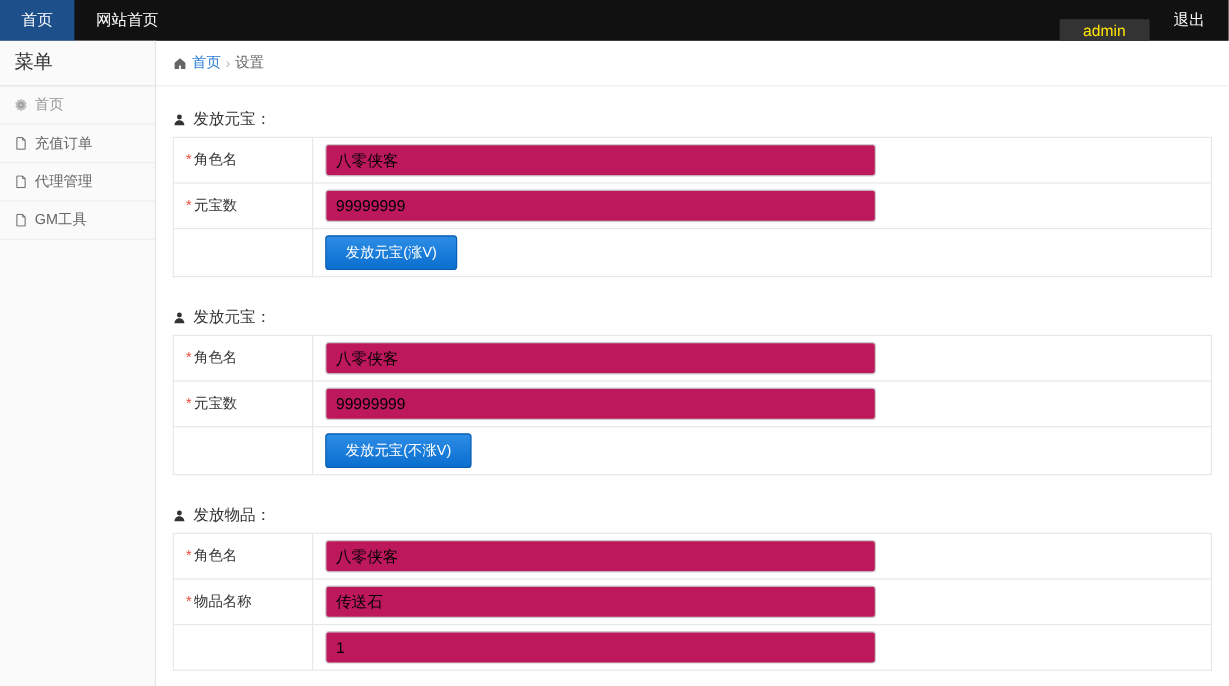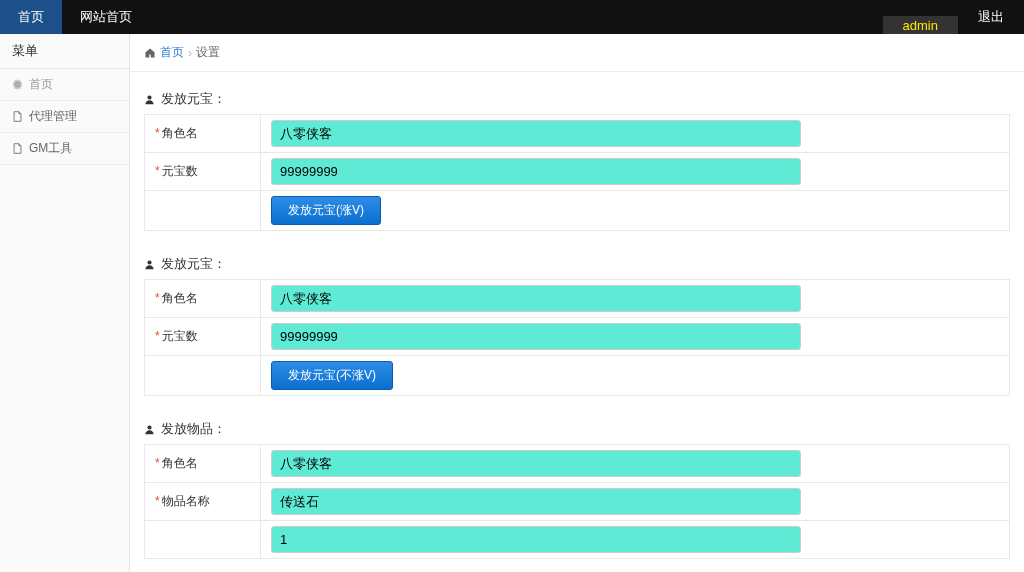--- a/index.html
+++ b/index.html
@@ -7,41 +7,41 @@
     
     .topbar { background: #111; height: 34px; display: flex; align-items: stretch; }
     .topbar .home-tab { background: #1d4f8a; color: #fff; padding: 0 18px; display: flex; align-items: center; font-size: 13px; }
     .topbar .site-tab { color: #fff; padding: 0 18px; display: flex; align-items: center; font-size: 13px; }
     .topbar .spacer { flex: 1; }
     .topbar .user { background: #333; color: #ffe600; padding: 0 20px; display: flex; align-items: center; font-size: 13px; margin-top: 16px; }
     .topbar .logout { color: #fff; padding: 0 20px; display: flex; align-items: center; font-size: 13px; }
     
     .container { display: flex; }
     .sidebar { width: 130px; background: #fafafa; border-right: 1px solid #e5e5e5; min-height: 520px; }
-    .sidebar-title { font-size: 13px; padding: 8px 12px; border-bottom: 1px solid #e5e5e5; font-weight: normal; }
+    .sidebar-title { font-size: 16px; padding: 8px 12px; border-bottom: 1px solid #e5e5e5; font-weight: normal; }
     .sidebar-item { padding: 7px 12px; border-bottom: 1px solid #eee; color: #666; font-size: 12px; display: flex; align-items: center; gap: 6px; cursor: pointer; }
     .sidebar-item.home { color: #999; }
     
     .main { flex: 1; padding: 0; }
     .breadcrumb { padding: 10px 14px; font-size: 12px; color: #666; border-bottom: 1px solid #eee; display: flex; align-items: center; gap: 4px; }
     .breadcrumb a { color: #2b7dd6; text-decoration: none; }
     .breadcrumb .sep { color: #bbb; }
     
     .content { padding: 12px 14px; }
     .change-zone { display: inline-block; background: linear-gradient(#2d8de6, #0b5fb6); color: #fff; padding: 6px 18px; font-size: 12px; border-radius: 2px; margin-bottom: 16px; }
     .change-zone span { color: rgba(255,255,255,0.4); }
     
     .panel { margin-bottom: 18px; }
     .panel-header { font-size: 13px; padding: 6px 0; display: flex; align-items: center; gap: 6px; }
     .form-table { width: 100%; border-collapse: collapse; }
     .form-table td { border: 1px solid #e8e8e8; padding: 5px 10px; vertical-align: middle; }
     .form-table td.label-cell { text-align: left; width: 116px; font-size: 12px; color: #333; background: #fff; }
     .form-table td.label-cell .req { color: #e74c3c; margin-right: 2px; }
     .form-table td.input-cell { background: #fff; }
-    .form-table input[type="text"] { width: 530px; padding: 5px 8px; font-size: 13px; border: 1px solid #ccc; border-radius: 3px; background: #5eead4; }
+    .form-table input[type="text"] { width: 459px; padding: 5px 8px; font-size: 13px; border: 1px solid #ccc; border-radius: 3px; background: #be185d; }
     .btn-primary { display: inline-block; background: linear-gradient(#2d8de6, #0b6fcf); color: #fff; border: 1px solid #0a5db0; padding: 5px 16px; font-size: 12px; border-radius: 3px; cursor: pointer; }
     
     .icon-home { width: 12px; height: 12px; display: inline-block; }
     .icon-file { width: 11px; height: 11px; display: inline-block; }
     .icon-gear { width: 11px; height: 11px; display: inline-block; }
     .icon-user { width: 11px; height: 11px; display: inline-block; }
   </style>
 </head>
 <body>
 
@@ -55,20 +55,27 @@
 
 <div class="container">
   <div class="sidebar">
     <div class="sidebar-title">菜单</div>
     <div class="sidebar-item home">
       <svg class="icon-gear" viewBox="0 0 16 16" fill="#999">
           <path d="M8 4.5a3.5 3.5 0 100 7 3.5 3.5 0 000-7zM8 10a2 2 0 110-4 2 2 0 010 4z"></path>
           <path d="M8 0l1.5 2.2 2.6-.6.6 2.6L15 5.7l-1.3 2.3L15 10.3l-2.3 1.5-.6 2.6-2.6-.6L8 16l-1.5-2.2-2.6.6-.6-2.6L1 10.3l1.3-2.3L1 5.7l2.3-1.5.6-2.6 2.6.6L8 0z" opacity="0.6"></path>
         </svg>
       <span>首页</span>
+    </div>
+    <div class="sidebar-item">
+      <svg class="icon-file" viewBox="0 0 14 16" fill="none" stroke="#666" stroke-width="1.2">
+          <path d="M2 1h7l3 3v11H2z"></path>
+          <path d="M9 1v3h3"></path>
+        </svg>
+      <span>充值订单</span>
     </div>
     <div class="sidebar-item">
       <svg class="icon-file" viewBox="0 0 14 16" fill="none" stroke="#666" stroke-width="1.2">
           <path d="M2 1h7l3 3v11H2z"></path>
           <path d="M9 1v3h3"></path>
         </svg>
       <span>代理管理</span>
     </div>
     <div class="sidebar-item">
       <svg class="icon-file" viewBox="0 0 14 16" fill="none" stroke="#666" stroke-width="1.2">

